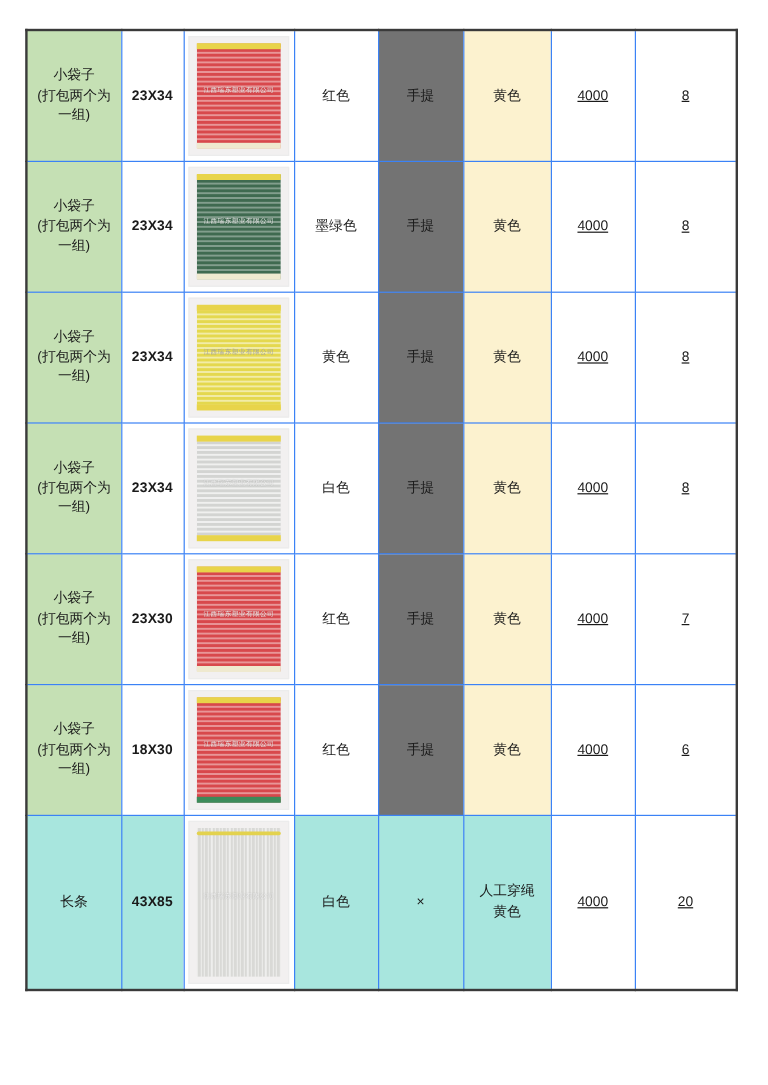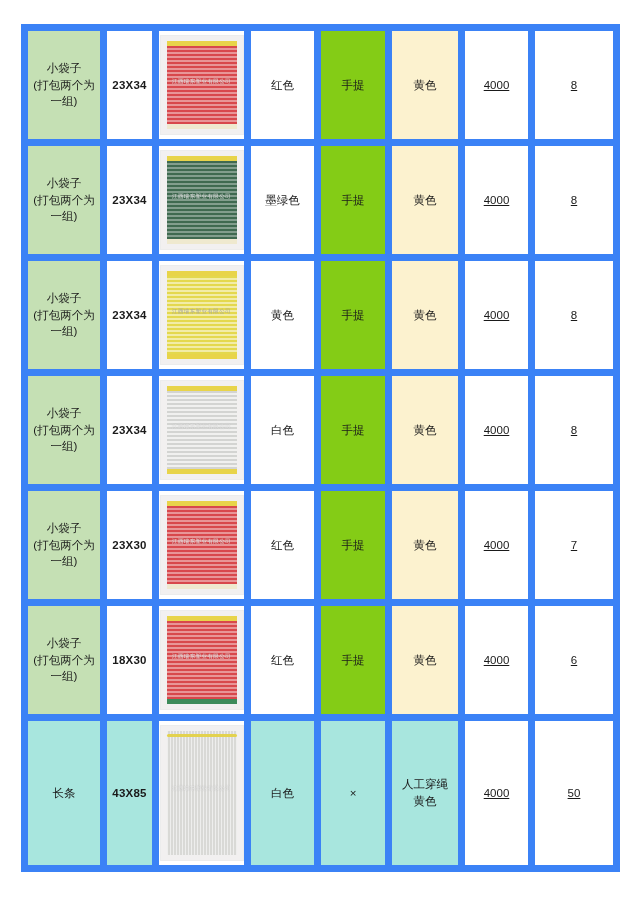--- a/index.html
+++ b/index.html
@@ -13,21 +13,21 @@
 
   .spec-table{
     position:absolute;
     left:21px;top:24px;
     width:592px;
     border-collapse:collapse;
     table-layout:fixed;
     border:2px solid #3a3a3a;
   }
   .spec-table td{
-    border:7px solid #3b82f6;
+    border:1px solid #3b82f6;
     text-align:center;
     vertical-align:middle;
     padding:0;
     font-size:11.5px;
     color:#1a1a1a;
     line-height:1.45;
   }
 
   
   .c-type  {width:79px;}
@@ -35,21 +35,21 @@
   .c-photo {width:92px;}
   .c-color {width:70px;}
   .c-handle{width:71px;}
   .c-rope  {width:73px;}
   .c-qty   {width:70px;}
   .c-pack  {width:85px;}
 
   
   .fill-green {background:#c5e0b4;}
   .fill-teal  {background:#a8e6de;}
-  .fill-peach {background:#84cc16;}
+  .fill-peach {background:#737373;}
   .fill-cream {background:#fcf2cf;}
   .fill-white {background:#ffffff;}
 
   .size-cell{font-weight:bold;font-size:13.5px;letter-spacing:.2px;}
   .type-cell{font-size:11.5px;padding:4px 3px;}
   .num-cell{font-size:12.5px;text-decoration:underline;}
   .x-cell{font-size:10px;}
 
   
   .photo-wrap{
@@ -282,19 +282,19 @@
             <div class="watermark">江西瑞东塑业有限公司</div>
           </div>
         </td>
         <td class="fill-teal">白色</td>
         <td class="fill-teal x-cell">×</td>
         <td class="fill-teal">
           <div>人工穿绳</div>
           <div>黄色</div>
         </td>
         <td class="fill-white num-cell">4000</td>
-        <td class="fill-white num-cell">50</td>
+        <td class="fill-white num-cell">20</td>
       </tr>
 
     </tbody>
   </table>
 
 </div>
 
 </body></html>

